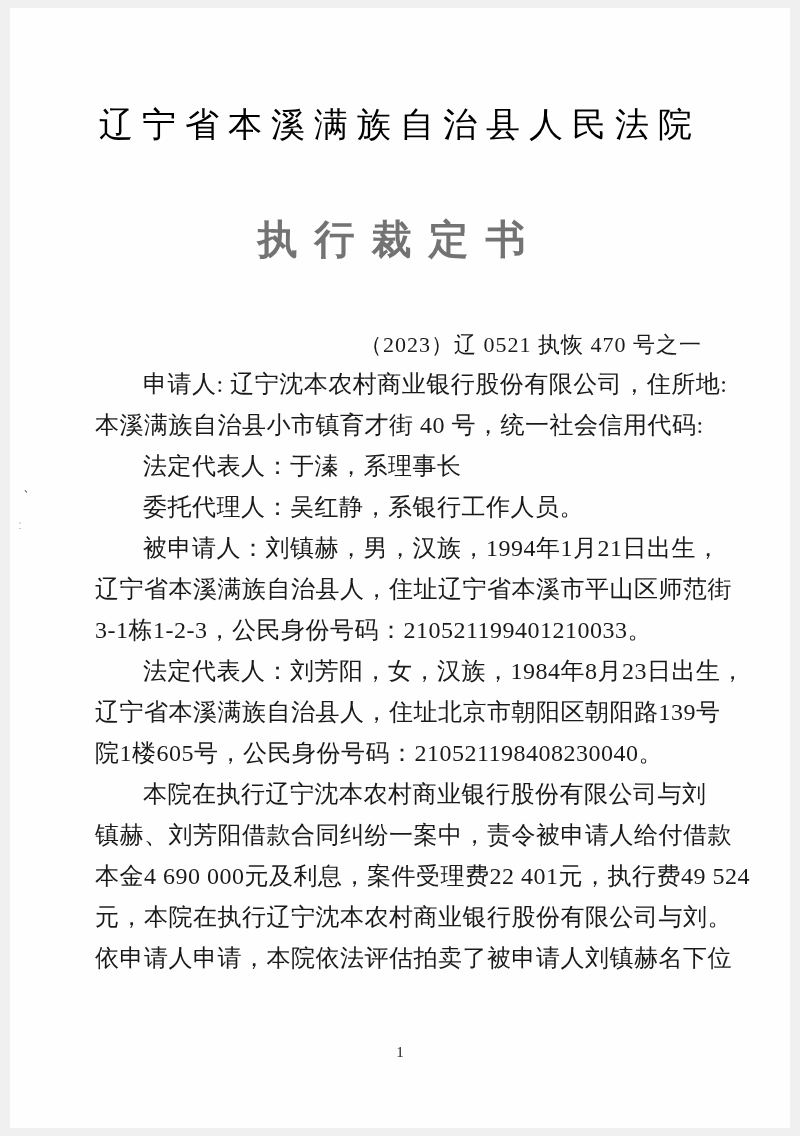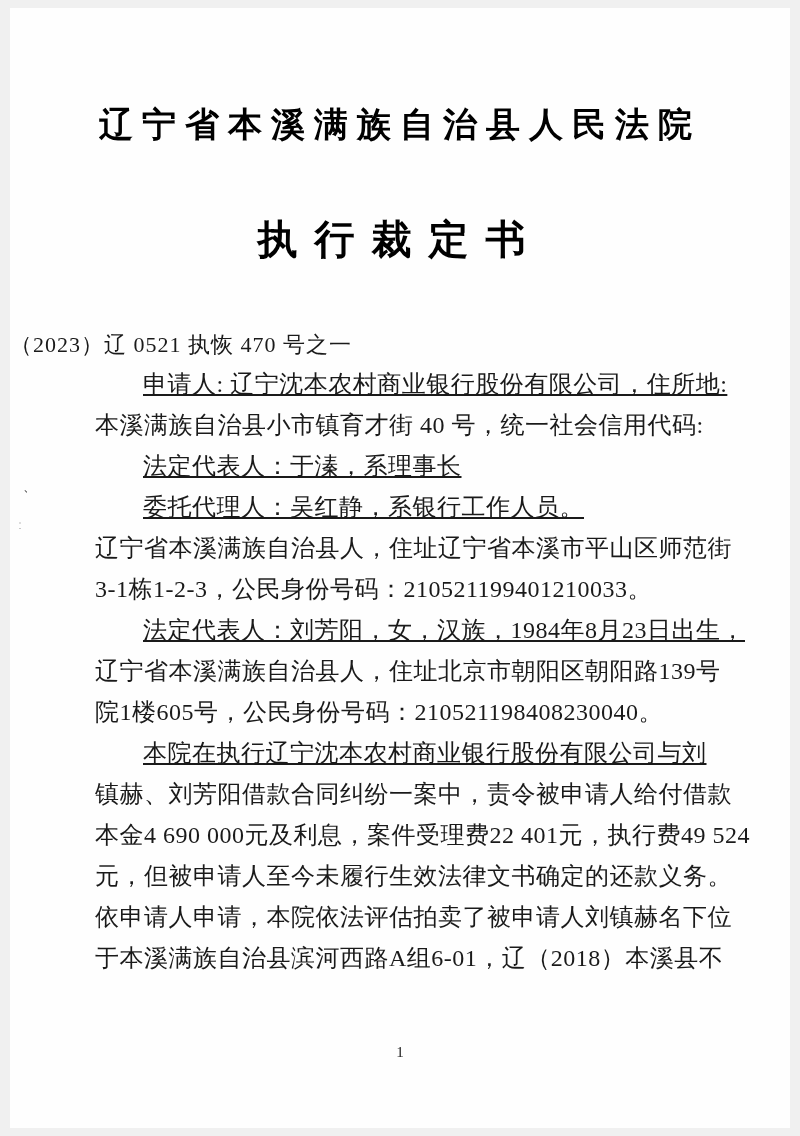--- a/index.html
+++ b/index.html
@@ -27,65 +27,65 @@
     color: var(--text-color, #1a1a1a);
   }
   .court-name {
     position: absolute;
     top: 94px;
     left: 0;
     width: 100%;
     text-align: center;
     font-family: "Liberation Sans", "DejaVu Sans", sans-serif;
     font-size: 34px;
-    font-weight: bold;
+    font-weight: normal;
     letter-spacing: 9px;
     color: #000;
     white-space: nowrap;
   }
   .doc-title {
     position: absolute;
     top: 204px;
     left: 0;
     width: 100%;
     text-align: center;
     font-family: "Liberation Sans", "DejaVu Sans", sans-serif;
     font-size: 40px;
     font-weight: bold;
     letter-spacing: 17px;
-    color: #000000;
+    color: #737373;
     white-space: nowrap;
   }
   .case-number {
     position: absolute;
     top: 322px;
     left: 0;
     width: 100%;
     box-sizing: border-box;
     padding-right: 88px;
+    text-align: right;
     font-size: 22px;
     letter-spacing: 1px;
     white-space: nowrap;
   }
   .doc-body {
     position: absolute;
     top: 356px;
     left: 85px;
     width: 660px;
     font-size: 24px;
     line-height: 41px;
   }
   .doc-line {
     height: 41px;
     white-space: nowrap;
     letter-spacing: 0.5px;
   }
   .doc-line.indent {
     padding-left: 48px;
-    text-decoration: underline;
   }
   .page-number {
     position: absolute;
     top: 1036px;
     left: 0;
     width: 100%;
     text-align: center;
     font-size: 15px;
     color: #222;
   }
@@ -116,31 +116,31 @@
 
     <div class="doc-title">执行裁定书</div>
 
     <div class="case-number">（2023）辽 0521 执恢 470 号之一</div>
 
     <div class="doc-body">
         <div class="doc-line indent">申请人: 辽宁沈本农村商业银行股份有限公司，住所地:</div>
         <div class="doc-line">本溪满族自治县小市镇育才街 40 号，统一社会信用代码:</div>
         <div class="doc-line indent">法定代表人：于溱，系理事长</div>
         <div class="doc-line indent">委托代理人：吴红静，系银行工作人员。</div>
+        <div class="doc-line indent">被申请人：刘镇赫，男，汉族，1994年1月21日出生，</div>
         <div class="doc-line">辽宁省本溪满族自治县人，住址辽宁省本溪市平山区师范街</div>
         <div class="doc-line">3-1栋1-2-3，公民身份号码：210521199401210033。</div>
         <div class="doc-line indent">法定代表人：刘芳阳，女，汉族，1984年8月23日出生，</div>
         <div class="doc-line">辽宁省本溪满族自治县人，住址北京市朝阳区朝阳路139号</div>
         <div class="doc-line">院1楼605号，公民身份号码：210521198408230040。</div>
         <div class="doc-line indent">本院在执行辽宁沈本农村商业银行股份有限公司与刘</div>
         <div class="doc-line">镇赫、刘芳阳借款合同纠纷一案中，责令被申请人给付借款</div>
         <div class="doc-line">本金4 690 000元及利息，案件受理费22 401元，执行费49 524</div>
-        <div class="doc-line">元，但被申请人至今未履行生效法律文书确定的还款义务。</div>
+        <div class="doc-line">元，本院在执行辽宁沈本农村商业银行股份有限公司与刘。</div>
         <div class="doc-line">依申请人申请，本院依法评估拍卖了被申请人刘镇赫名下位</div>
-        <div class="doc-line">于本溪满族自治县滨河西路A组6-01，辽（2018）本溪县不</div>
       </div>
 
     <div class="page-number">1</div>
 
     <div class="margin-mark-1">、</div>
 
     <div class="margin-mark-2">⁚</div>
 
   </div>
 </div>

